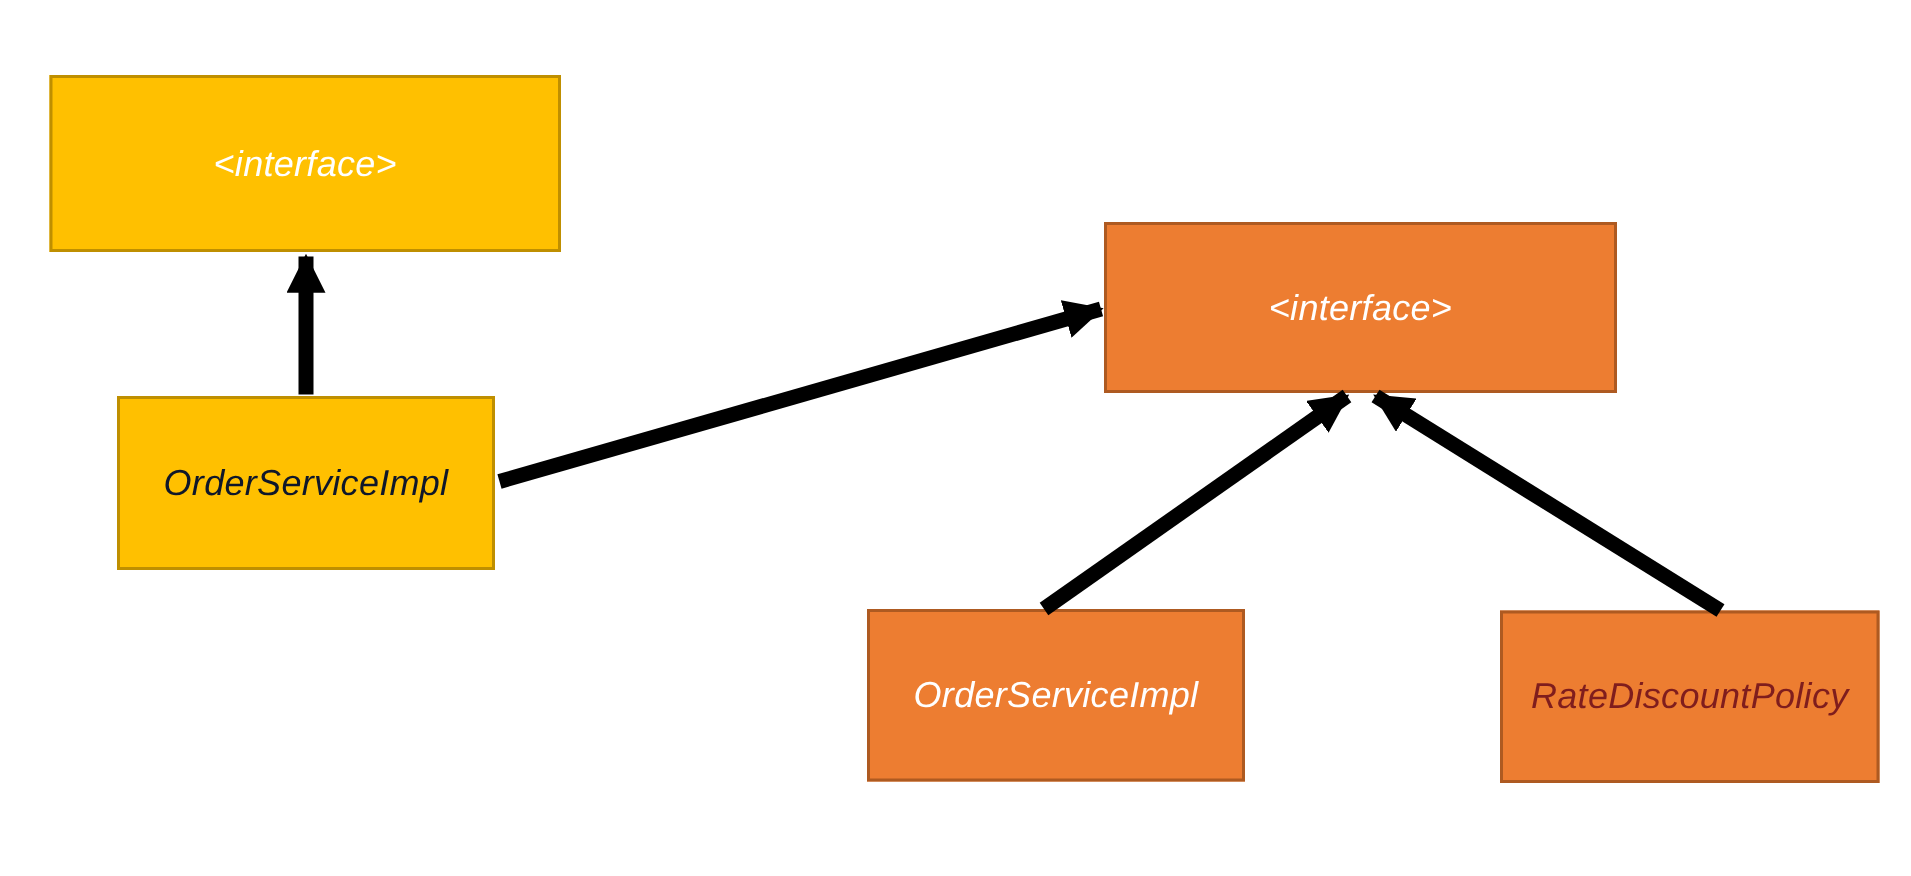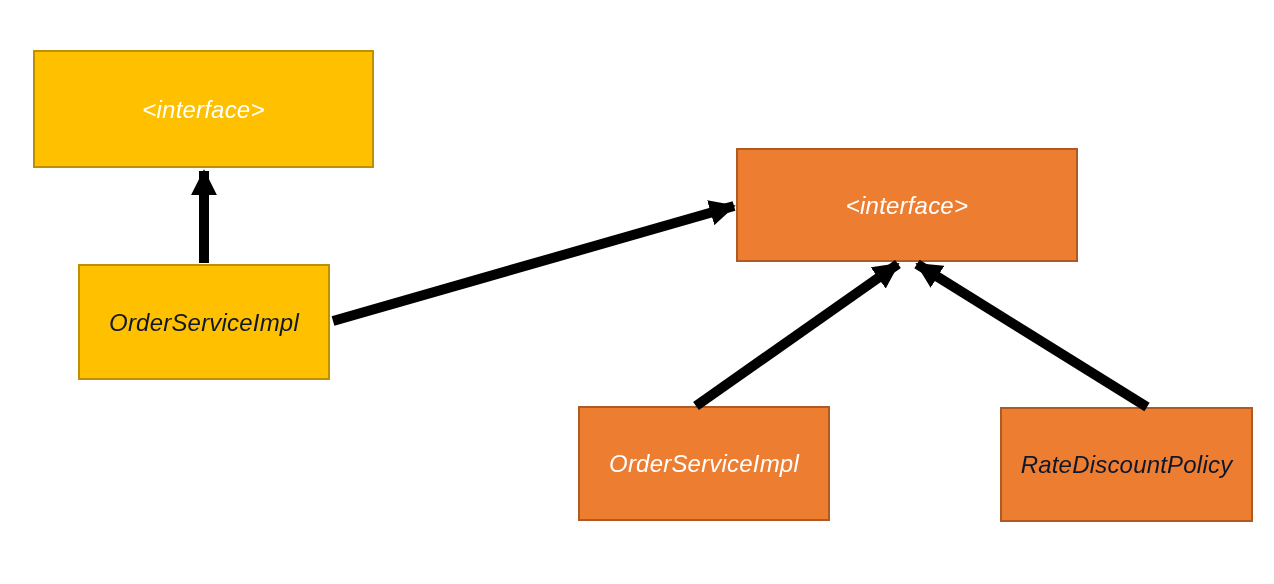--- a/index.html
+++ b/index.html
@@ -61,21 +61,21 @@
       </div>
       <div class="node" style="left: 78px; top: 264px; width: 252px; height: 116px; background: rgb(255, 192, 0); border-color: rgb(191, 143, 0); color: #0f172a;">
         <span>OrderServiceImpl</span>
       </div>
       <div class="node" style="left: 736px; top: 148px; width: 342px; height: 114px; background: rgb(237, 125, 49); border-color: rgb(174, 90, 33); color: rgb(255, 255, 255);">
         <span>&lt;interface&gt;</span>
       </div>
       <div class="node" style="left: 578px; top: 406px; width: 252px; height: 115px; background: rgb(237, 125, 49); border-color: rgb(174, 90, 33); color: rgb(255, 255, 255);">
         <span>OrderServiceImpl</span>
       </div>
-      <div class="node" style="left: 1000px; top: 407px; width: 253px; height: 115px; background: rgb(237, 125, 49); border-color: rgb(174, 90, 33); color: #0f172a;">
+      <div class="node" style="left: 1000px; top: 407px; width: 253px; height: 115px; background: rgb(237, 125, 49); border-color: rgb(174, 90, 33); color: #7f1d1d;">
         <span>RateDiscountPolicy</span>
       </div>
     </div>
   <svg id="edges-layer" width="1274" height="584" viewBox="0 0 1274 584">
     <defs>
       <marker id="arrowhead" viewBox="0 0 10 10" refX="9.3" refY="5" markerWidth="2.6" markerHeight="2.6" orient="auto" markerUnits="strokeWidth">
         <path d="M 0 0 L 10 5 L 0 10 z" fill="#000000"></path>
       </marker>
     </defs>
   <line x1="204" y1="263" x2="204" y2="171" stroke="#000000" stroke-width="10" marker-end="url(#arrowhead)"></line>

